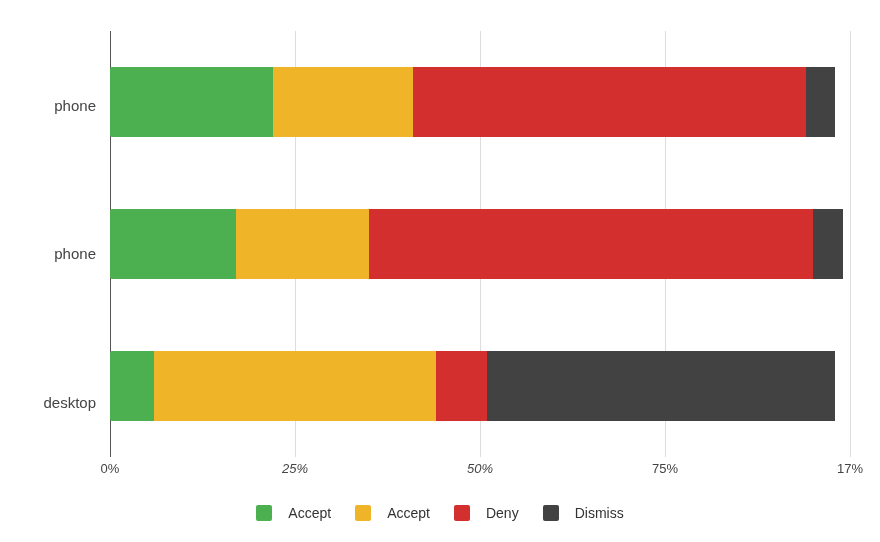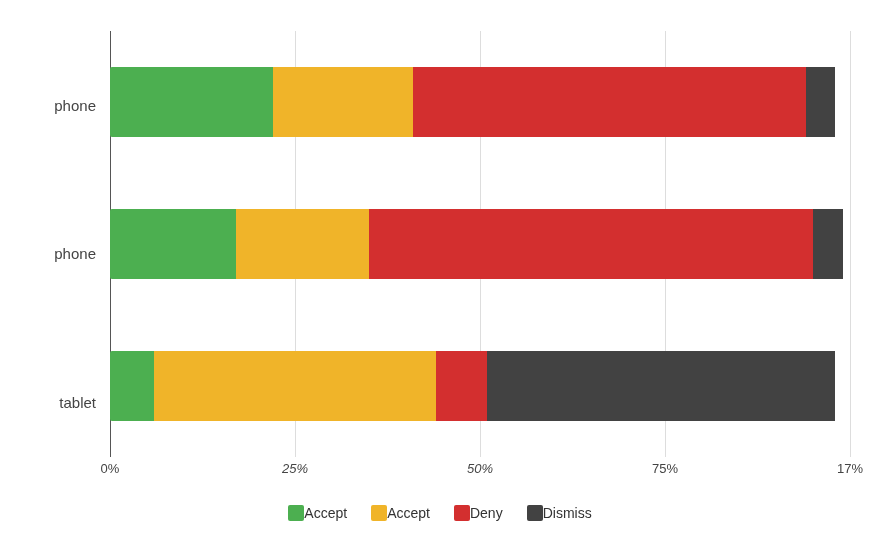--- a/index.html
+++ b/index.html
@@ -111,21 +111,21 @@
       display: flex;
       flex-direction: row;
       justify-content: center;
       align-items: center;
       gap: 24px;
       padding: 8px 0 10px 0;
     }
     .legend-item {
       display: flex;
       align-items: center;
-      gap: 0;
+      gap: 16px;
       font-size: 14px;
       color: #333;
       justify-content: space-between;
     }
     .legend-swatch {
       width: 16px;
       height: 16px;
       border-radius: 2px;
       flex-shrink: 0;
     }
@@ -133,21 +133,21 @@
 </head>
 <body>
 
 <div class="chart-container">
   <div class="chart-area">
 
     <div class="y-axis-labels">
 
     <div class="y-label">phone</div>
         <div class="y-label">phone</div>
-        <div class="y-label">tablet</div>
+        <div class="y-label">desktop</div>
       </div>
 
     <div class="bars-section">
 
       <div class="grid-lines">
           <div class="grid-line" style="left: 25%;"></div>
           <div class="grid-line" style="left: 50%;"></div>
           <div class="grid-line" style="left: 75%;"></div>
           <div class="grid-line" style="left: 100%;"></div>
         </div>

